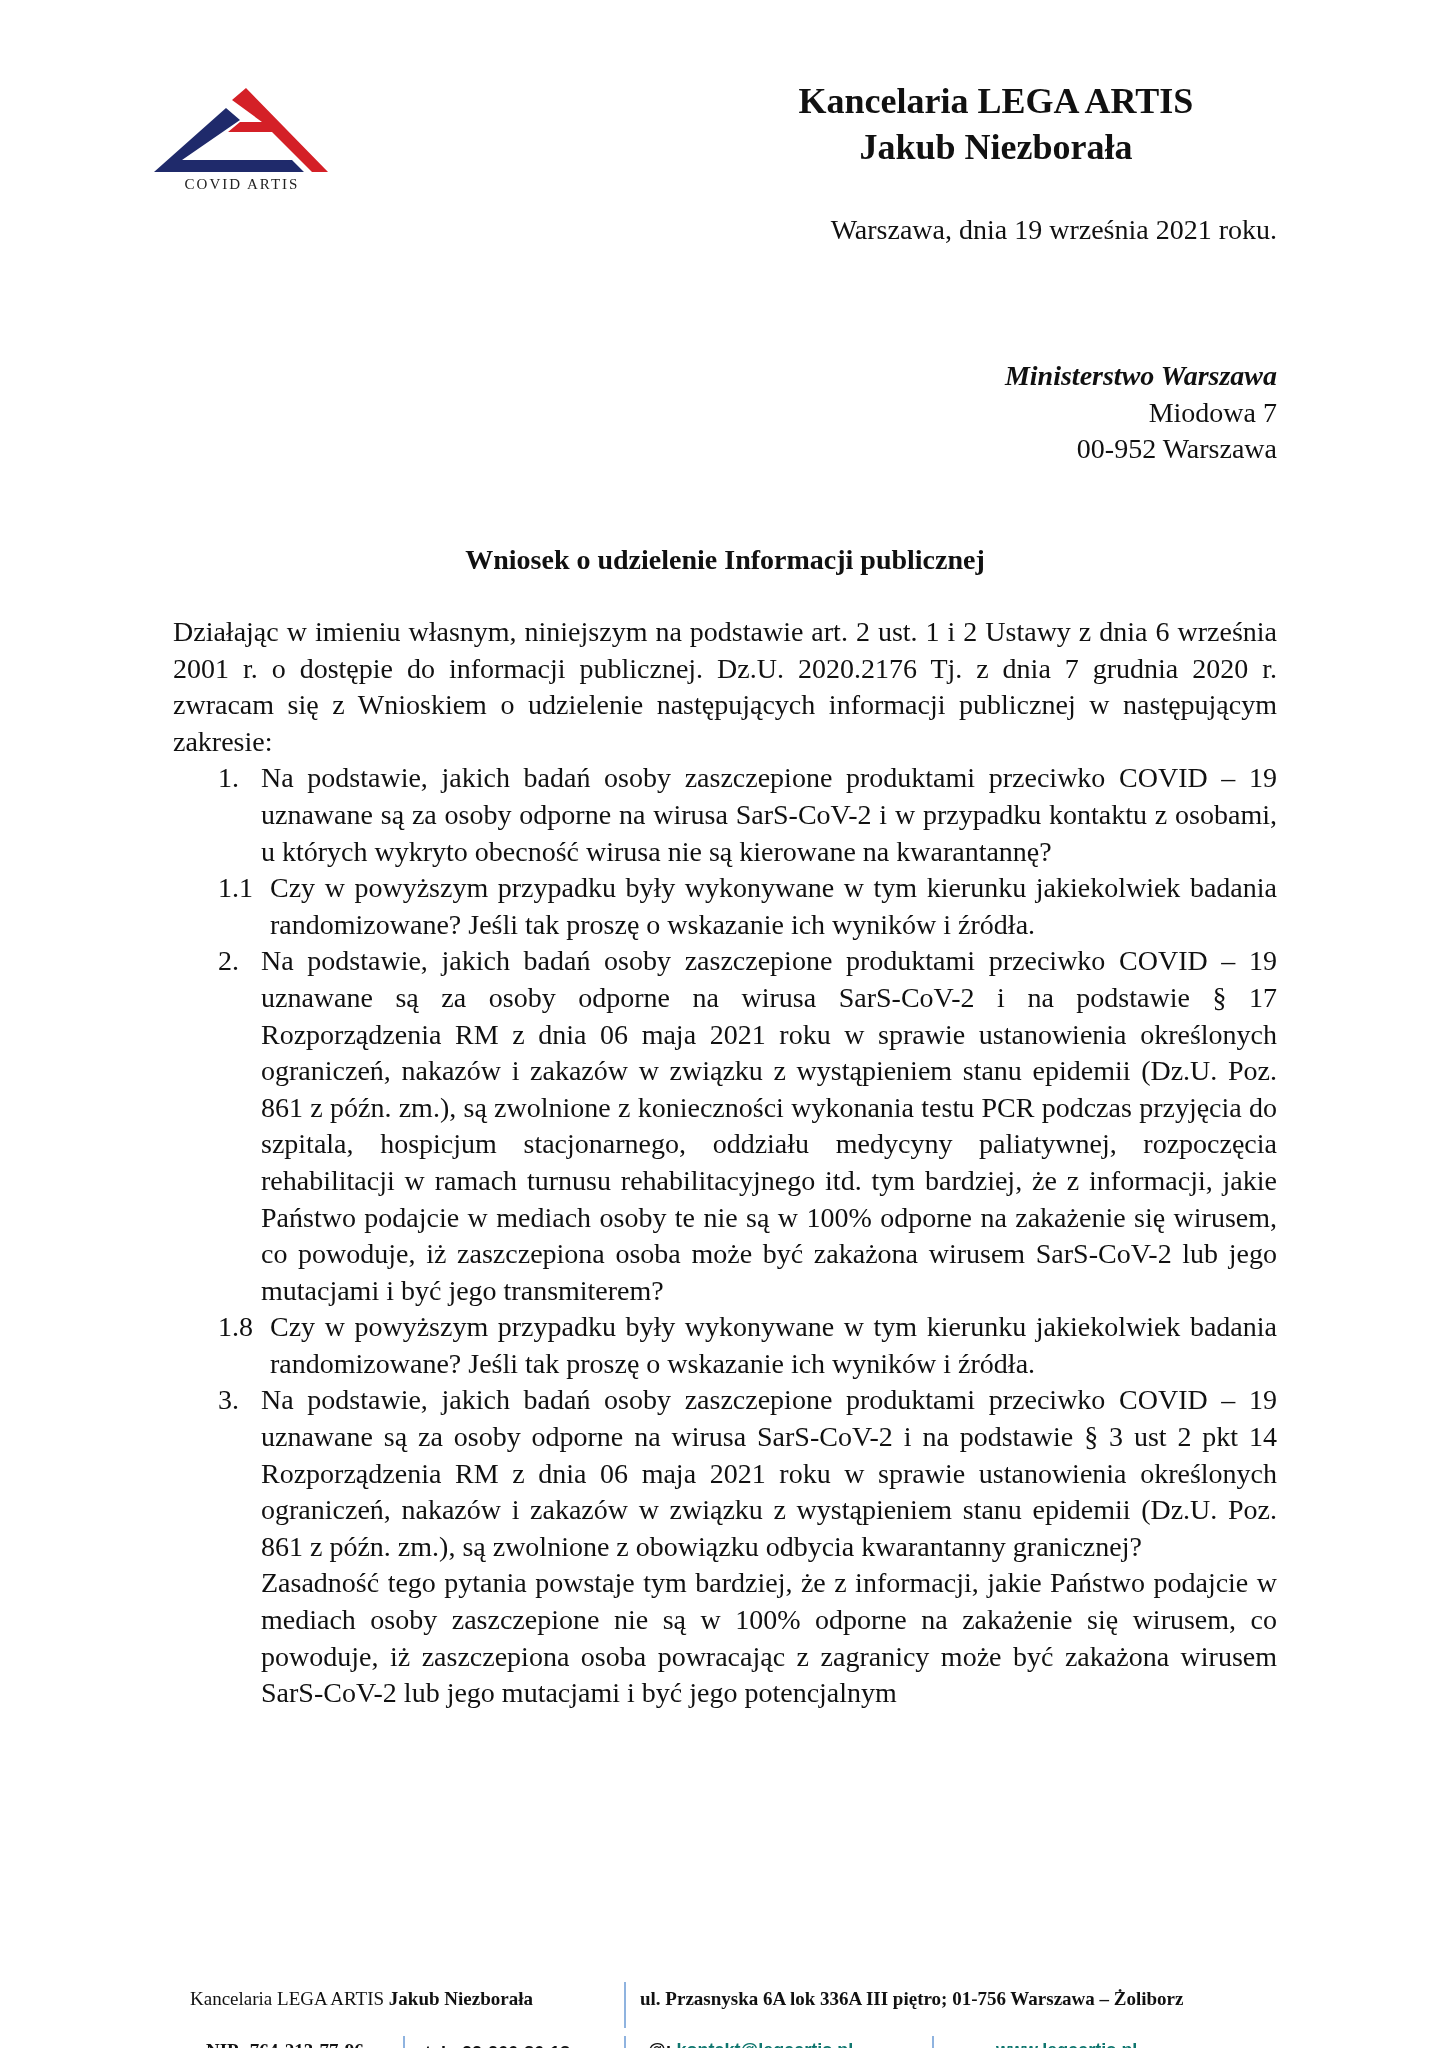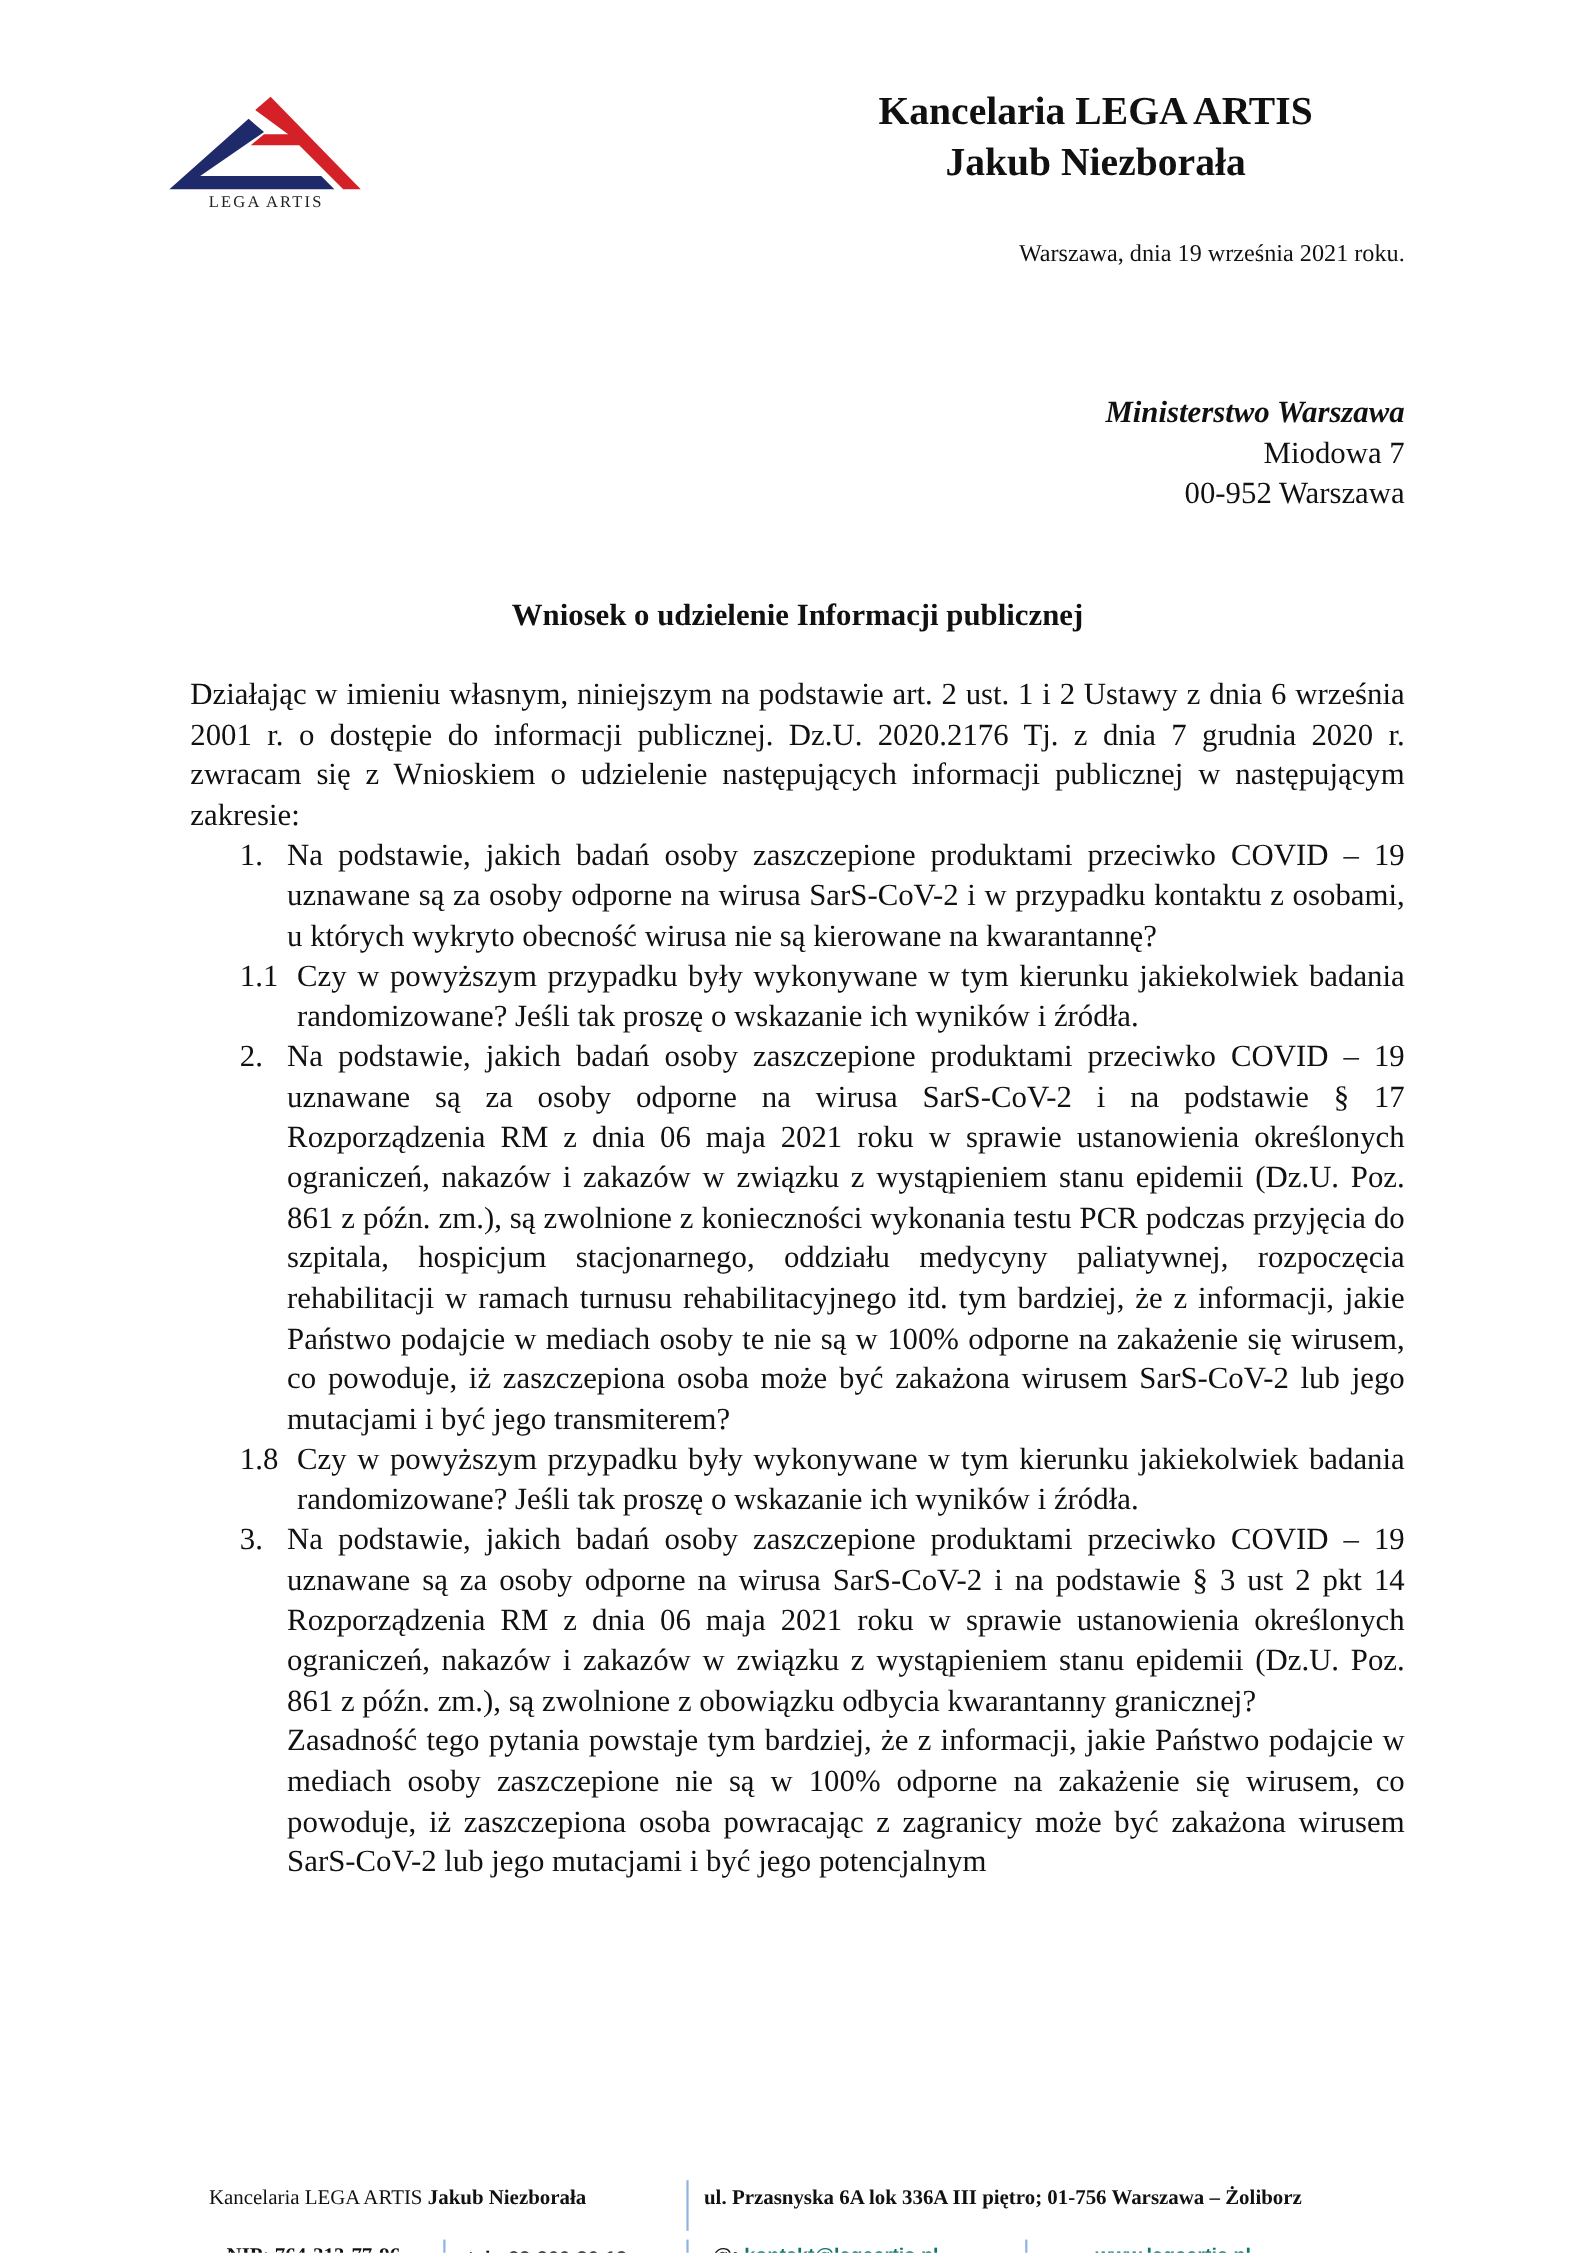--- a/index.html
+++ b/index.html
@@ -4,21 +4,21 @@
 <style>
   html, body { margin: 0; padding: 0; background: #ffffff; }
   body { width: 1448px; height: 2048px; position: relative; overflow: hidden;
          font-family: "Liberation Serif", "DejaVu Serif", serif; color: #111; }
   .logo { position: absolute; left: 152px; top: 88px; width: 180px; height: 108px; }
   .logo svg { display: block; }
   .logo-text { position: absolute; left: 2px; top: 88px; width: 176px; text-align: center;
                font-size: 15px; letter-spacing: 2px; color: #222; line-height: 16px; }
   .firm-head { position: absolute; left: 700px; top: 78px; width: 592px; text-align: center;
                font-weight: bold; font-size: 36px; line-height: 46px; }
-  .date { position: absolute; right: 171px; top: 212px; font-size: 22px; line-height: 36px; text-align: right; }
+  .date { position: absolute; right: 171px; top: 212px; font-size: 28px; line-height: 36px; text-align: right; }
   .addressee { position: absolute; right: 171px; top: 358px; text-align: right; font-size: 28px; line-height: 36.5px; }
   .addressee .name { font-style: italic; font-weight: bold; }
   .doc-title { position: absolute; left: 173px; top: 542px; width: 1104px; text-align: center;
                font-weight: bold; font-size: 28px; line-height: 36px; }
   .body { position: absolute; left: 173px; top: 614px; width: 1104px; font-size: 28px; line-height: 36.6px; }
   .para { text-align: justify; margin: 0; }
   .list { margin: 0; padding: 0; list-style: none; }
   .item { position: relative; padding-left: 88px; text-align: justify; }
   .item .num { position: absolute; left: 45px; top: 0; }
   .item.sub { padding-left: 97px; text-align: left; }
@@ -43,21 +43,21 @@
 </head>
 <body>
 
 <div class="logo">
   <svg width="180" height="90" viewBox="0 0 180 90">
 
     <polygon points="2,84 74,20 88,32 30,72 140,72 152,84" fill="#1f2a6b"></polygon>
 
     <polygon points="80,12 94,0 176,84 160,84 120,44 76,44 88,34 110,34 " fill="#d42027"></polygon>
   </svg>
-  <div class="logo-text">LEGA ARTIS</div>
+  <div class="logo-text">COVID ARTIS</div>
 </div>
 
 <div class="firm-head">
   <div>Kancelaria LEGA ARTIS</div>
   <div>Jakub Niezborała</div>
 </div>
 
 <div class="date">Warszawa, dnia 19 września 2021 roku.</div>
 
 <div class="addressee">

